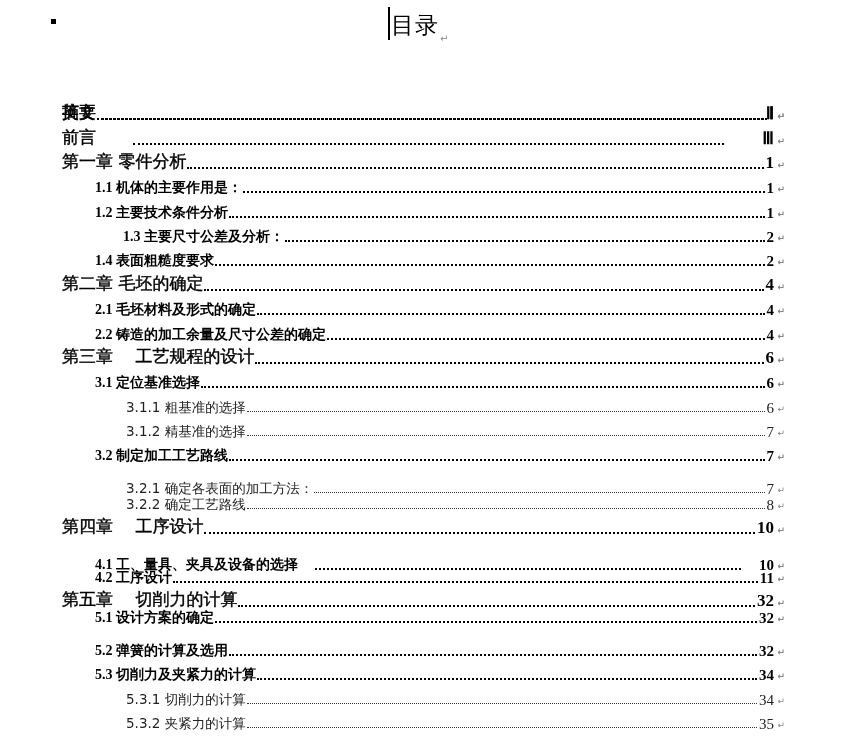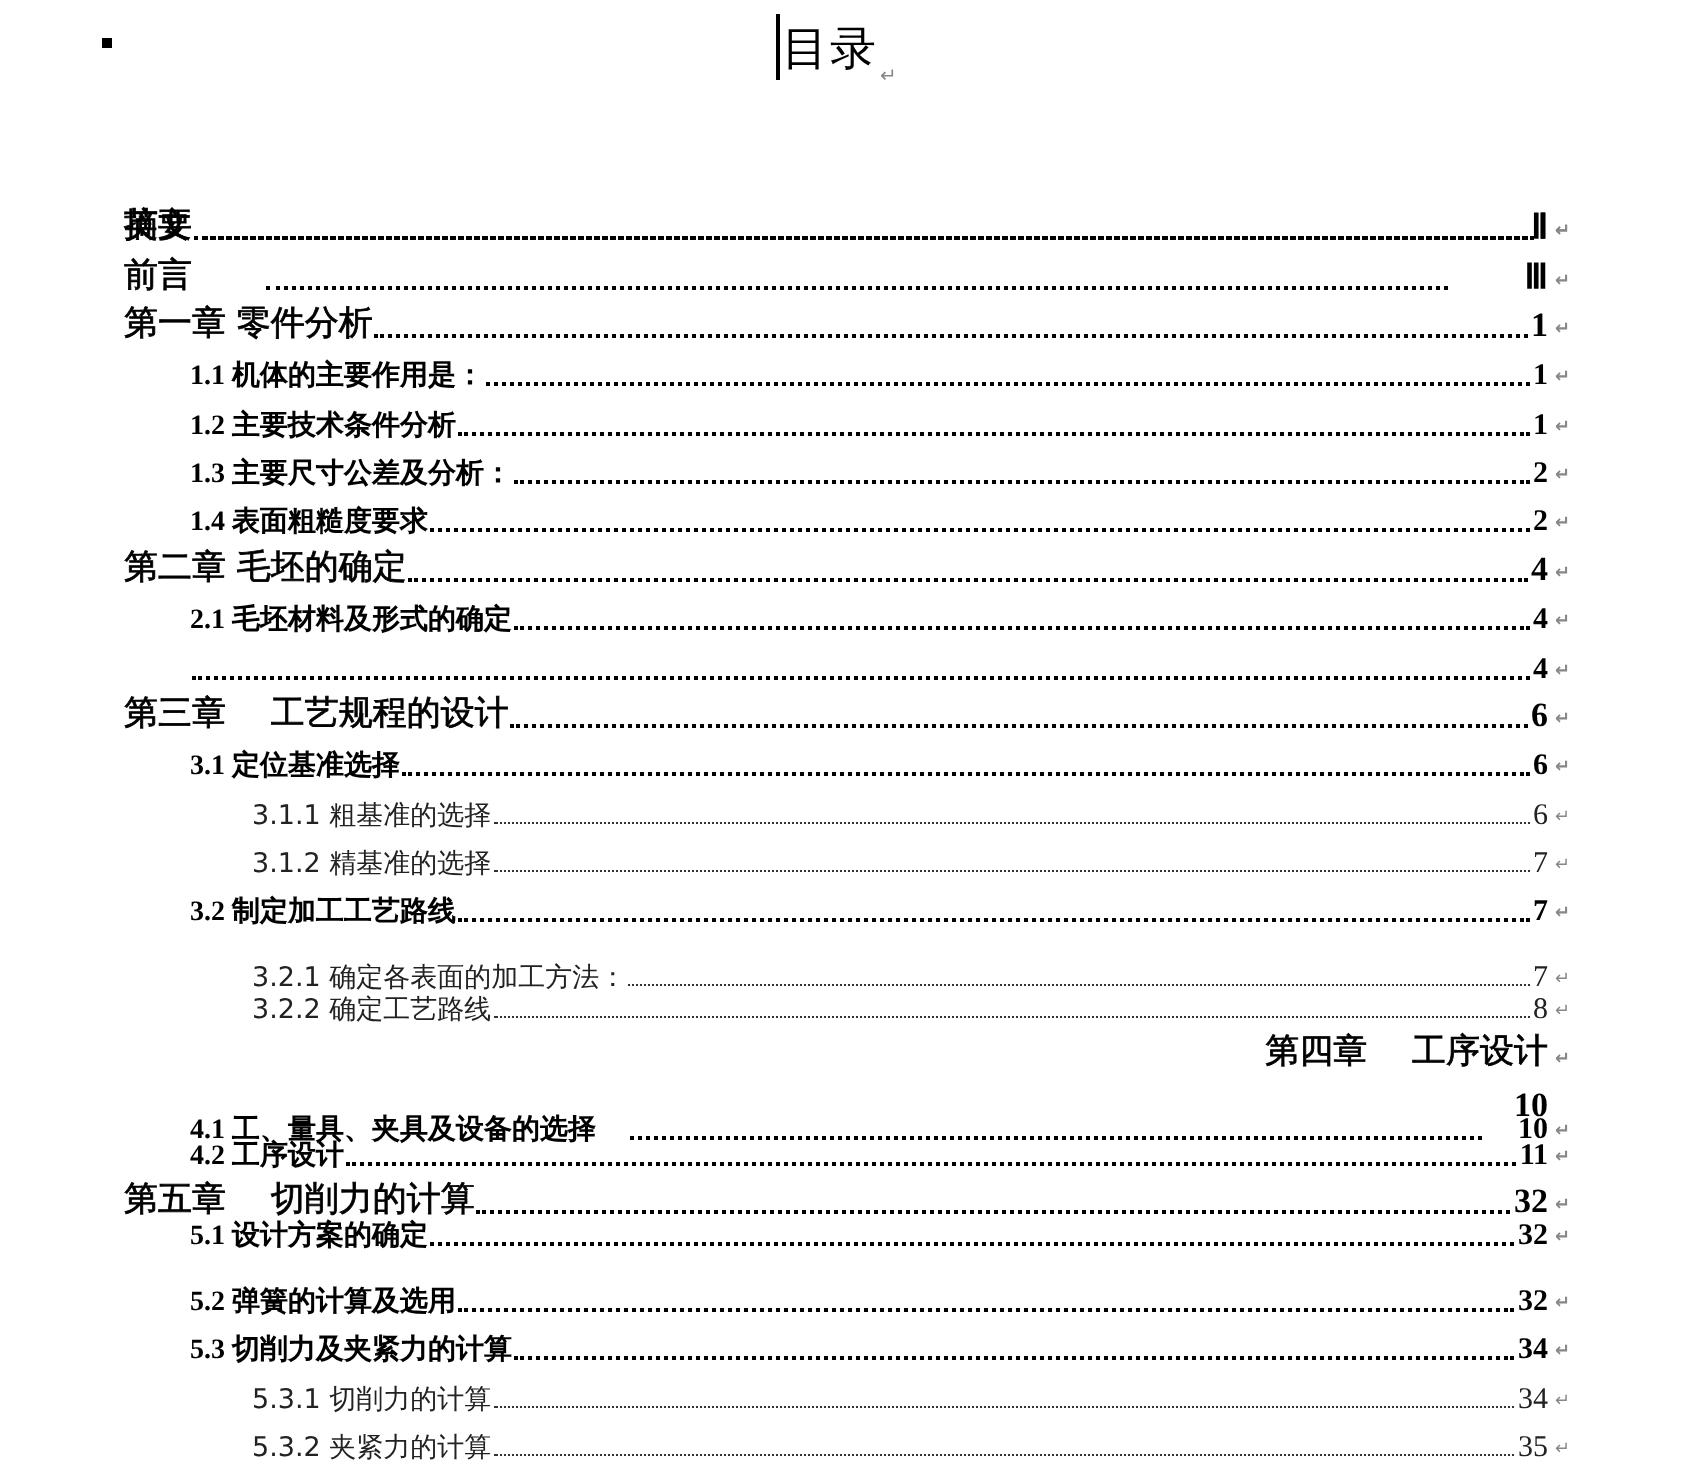--- a/index.html
+++ b/index.html
@@ -97,21 +97,21 @@
       <span class="leader"></span>
       <span class="page">1</span>
       <span class="pm">↵</span>
     </div>
     <div class="row lvl2" style="top: 121.75px;">
       <span class="label">1.2 主要技术条件分析</span>
       <span class="leader"></span>
       <span class="page">1</span>
       <span class="pm">↵</span>
     </div>
-    <div class="row lvl2" style="top: 146.1px;">
+    <div class="row lvl2" style="top: 146.1px; margin-left: 28px;">
       <span class="label">1.3 主要尺寸公差及分析：</span>
       <span class="leader"></span>
       <span class="page">2</span>
       <span class="pm">↵</span>
     </div>
     <div class="row lvl2" style="top: 170.45px;">
       <span class="label">1.4 表面粗糙度要求</span>
       <span class="leader"></span>
       <span class="page">2</span>
       <span class="pm">↵</span>
@@ -122,20 +122,21 @@
       <span class="page">4</span>
       <span class="pm">↵</span>
     </div>
     <div class="row lvl2" style="top: 219.15px;">
       <span class="label">2.1 毛坯材料及形式的确定</span>
       <span class="leader"></span>
       <span class="page">4</span>
       <span class="pm">↵</span>
     </div>
     <div class="row lvl2" style="top: 243.5px;">
+      <span class="label">2.2 铸造的加工余量及尺寸公差的确定</span>
       <span class="leader"></span>
       <span class="page">4</span>
       <span class="pm">↵</span>
     </div>
     <div class="row lvl1" style="top: 267.85px;">
       <span class="label">第三章　 工艺规程的设计</span>
       <span class="leader"></span>
       <span class="page">6</span>
       <span class="pm">↵</span>
     </div>
@@ -168,21 +169,21 @@
       <span class="leader"></span>
       <span class="page">7</span>
       <span class="pm">↵</span>
     </div>
     <div class="row lvl3" style="top: 413.95px;">
       <span class="label">3.2.2  确定工艺路线</span>
       <span class="leader"></span>
       <span class="page">8</span>
       <span class="pm">↵</span>
     </div>
-    <div class="row lvl1" style="top: 438.3px; flex-direction: column;">
+    <div class="row lvl1" style="top: 438.3px;">
       <span class="label">第四章　 工序设计</span>
       <span class="leader"></span>
       <span class="page">10</span>
       <span class="pm">↵</span>
     </div>
     <div class="row lvl2" style="top: 474px; gap: 16px;">
       <span class="label">4.1 工、量具、夹具及设备的选择</span>
       <span class="leader"></span>
       <span class="page">10</span>
       <span class="pm">↵</span>

